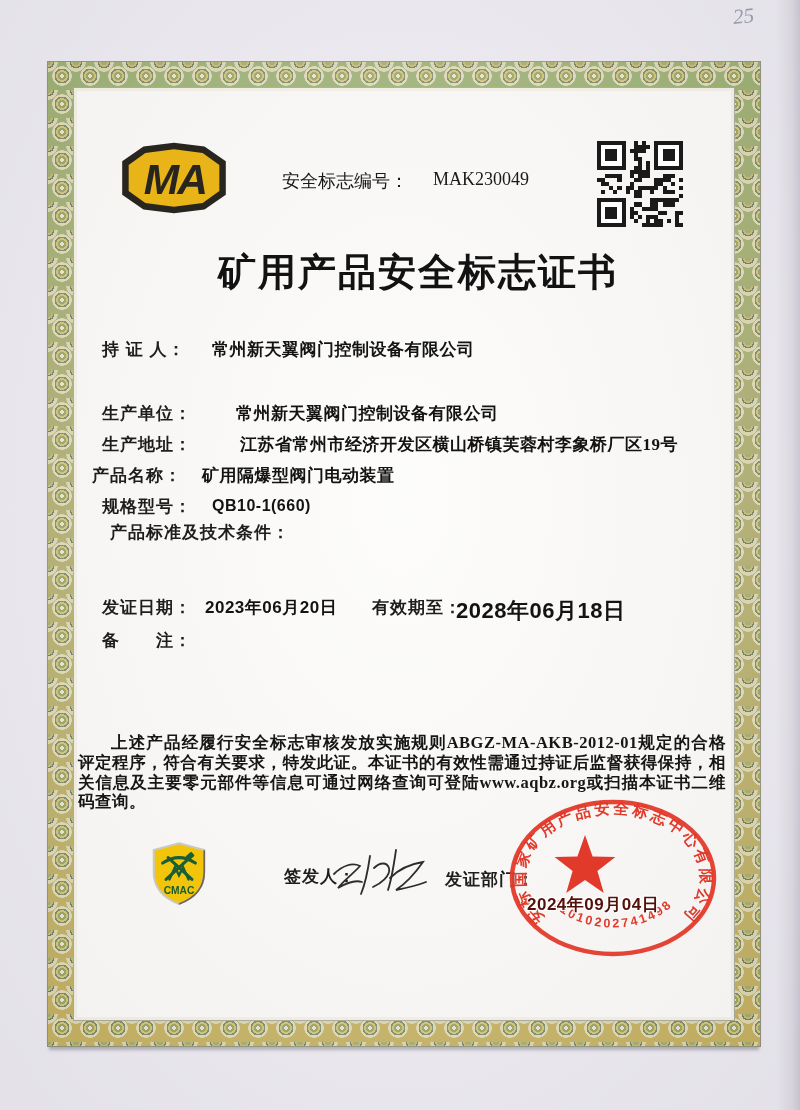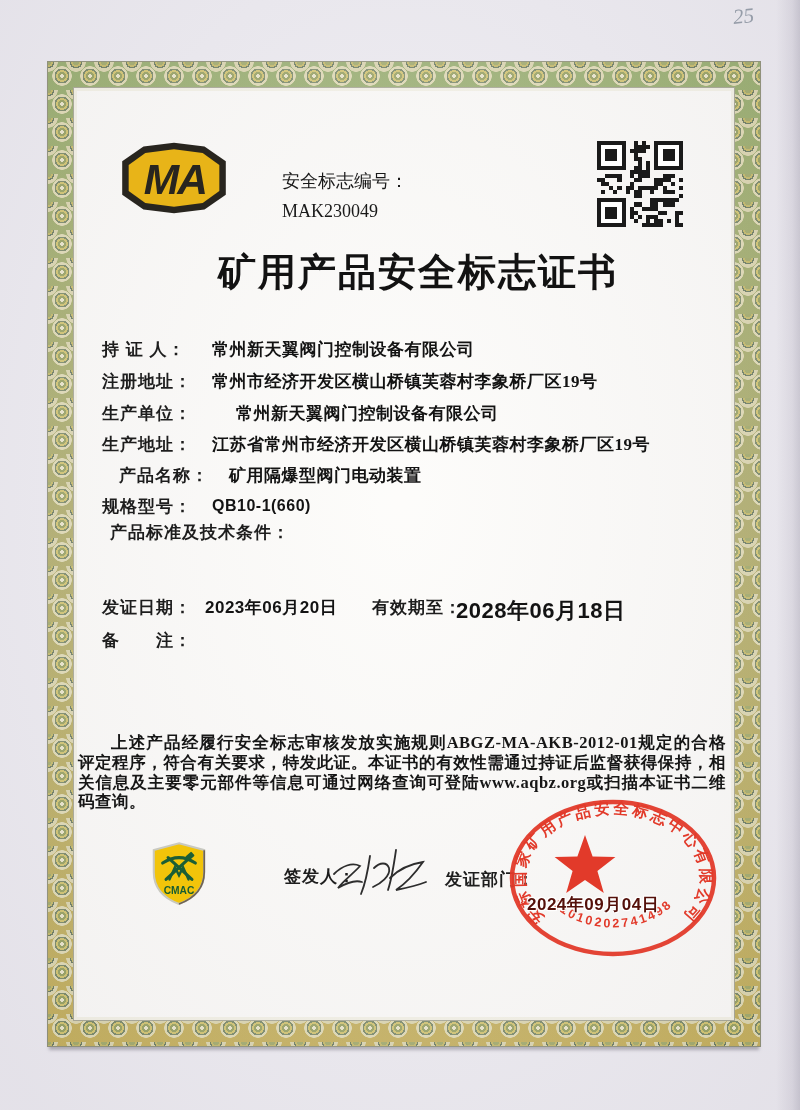--- a/index.html
+++ b/index.html
@@ -24,22 +24,22 @@
   .frame-inner{position:absolute;inset:25px;background:#fcfbf8;
       border:1px solid #a0a08c;box-shadow:inset 0 0 0 3px #f3f1e4;}
   .content{position:absolute;inset:0;z-index:3;}
 
   .handwritten{position:absolute;left:733px;top:4px;
       font:italic 400 21px "Liberation Serif","DejaVu Serif",serif;
       color:#8d96a2;transform:rotate(-6deg);}
 
   
   .ma-logo{position:absolute;left:116px;top:141px;}
-  .seal-no-line{position:absolute;left:282px;top:169px;display:flex;gap:8px;
-      font:400 18px "Liberation Serif","DejaVu Serif",serif;color:#191919;flex-direction:column;}
+  .seal-no-line{position:absolute;left:282px;top:169px;display:flex;gap:25px;
+      font:400 18px "Liberation Serif","DejaVu Serif",serif;color:#191919;}
   .qr{position:absolute;left:597px;top:141px;width:86px;height:86px;}
 
   .title{position:absolute;left:0;right:0;top:250px;text-align:center;
       font:900 38px/1.2 "Liberation Sans","DejaVu Sans",sans-serif;
       color:#121212;letter-spacing:2px;padding-left:36px;}
 
   
   .row{position:absolute;display:flex;align-items:flex-start;}
   .lbl{font:700 17px/1.25 "Liberation Sans","DejaVu Sans",sans-serif;
       color:#1d1d1d;letter-spacing:1px;white-space:nowrap;margin-left:12px;}
@@ -217,33 +217,29 @@
         <rect x="1" y="15" width="5" height="5" fill="#ffffff"></rect>
         <rect x="2" y="16" width="3" height="3" fill="#1a1a1a"></rect>
       </svg>
 
     <div class="title">矿用产品安全标志证书</div>
 
     <div class="row" style="left:90px;top:339px;">
       <span class="lbl" style="width:110px">持 证 人：</span>
       <span class="val">常州新天翼阀门控制设备有限公司</span>
     </div>
-    <div class="row" style="left:90px;top:371px;">
-      <span class="lbl" style="width:110px">注册地址：</span>
-      <span class="val">常州市经济开发区横山桥镇芙蓉村李象桥厂区19号</span>
-    </div>
     <div class="row" style="left:90px;top:403px;gap:24px;">
       <span class="lbl" style="width:110px">生产单位：</span>
       <span class="val">常州新天翼阀门控制设备有限公司</span>
     </div>
-    <div class="row" style="left:90px;top:434px;">
+    <div class="row" style="left:90px;top:434px;gap:28px;">
       <span class="lbl" style="width:110px">生产地址：</span>
       <span class="val">江苏省常州市经济开发区横山桥镇芙蓉村李象桥厂区19号</span>
     </div>
-    <div class="row" style="left:107px;top:465px;">
+    <div class="row" style="left:80px;top:465px;">
       <span class="lbl" style="width:110px">产品名称：</span>
       <span class="val">矿用隔爆型阀门电动装置</span>
     </div>
     <div class="row" style="left:90px;top:496px;">
       <span class="lbl" style="width:110px">规格型号：</span>
       <span class="val-mono">QB10-1(660)</span>
     </div>
     <div class="row" style="left:98px;top:522px;align-items:center;">
       <span class="lbl" style="width:205px">产品标准及技术条件：</span>
     </div>

